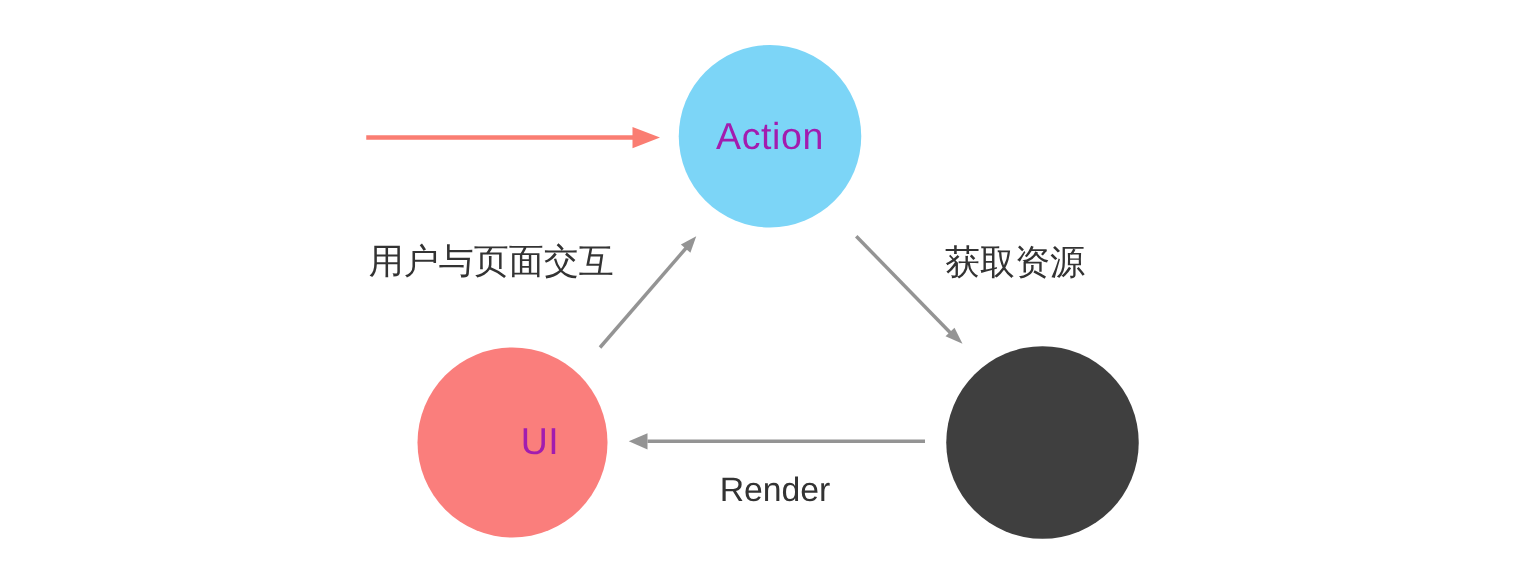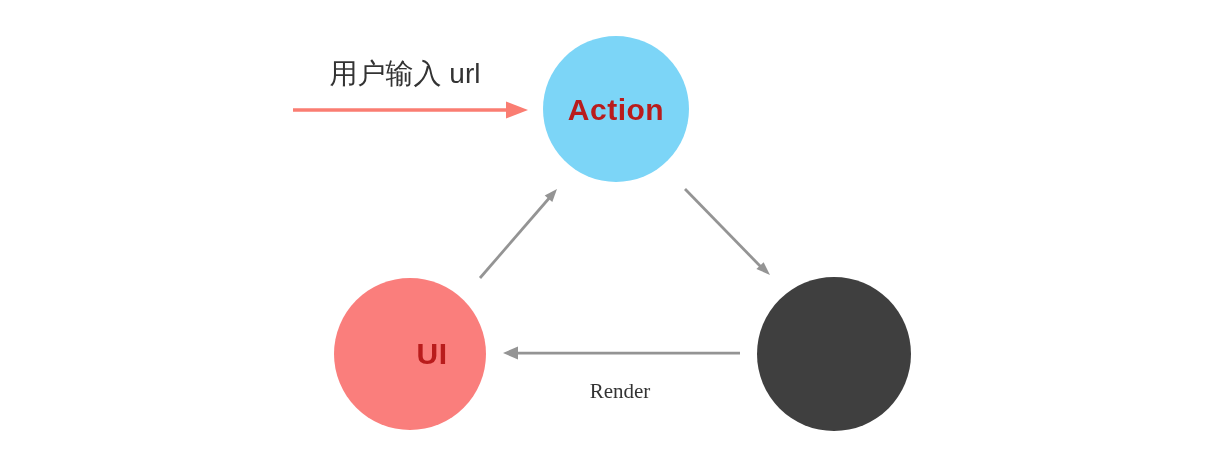--- a/index.html
+++ b/index.html
@@ -25,28 +25,28 @@
     transform: translate(-50%, -50%);
     white-space: nowrap;
     color: #333333;
     font-weight: 400;
     line-height: 1.2;
   }
   .node-label {
     position: absolute;
     transform: translate(-50%, -50%);
     white-space: nowrap;
-    color: #b91c1c;
-    font-weight: 700;
+    color: #a21caf;
+    font-weight: 400;
     letter-spacing: 0.5px;
   }
   .lbl-input    { left: 405px; top: 74px;  font-size: 28px; }
   .lbl-interact { left: 393px; top: 209px; font-size: 28px; }
   .lbl-fetch    { left: 812px; top: 210px; font-size: 28px; }
-  .lbl-render   { left: 620px; top: 392px; font-size: 21px; font-family: Liberation Serif, serif; }
+  .lbl-render   { left: 620px; top: 392px; font-size: 27px; }
   .lbl-action   { left: 616px; top: 110px; font-size: 30px; }
   .lbl-ui       { left: 432px; top: 354px; font-size: 30px; }
   .lbl-resource { left: 834px; top: 354px; font-size: 27px; }
 </style>
 </head>
 <body>
 
 <div class="canvas">
 
   <svg class="layer" width="1228" height="466" viewBox="0 0 1228 466">
@@ -61,19 +61,20 @@
     <line x1="480" y1="278" x2="551" y2="196" stroke-width="2.75" stroke="#949494"></line>
     <polygon points="557,189 552.3,202.1 544.7,195.5" fill="#949494"></polygon>
 
     <line x1="685" y1="189" x2="762" y2="268" stroke-width="2.75" stroke="#949494"></line>
     <polygon points="770,275 756.4,269 763.6,262.2" fill="#949494"></polygon>
 
     <line x1="740" y1="353" x2="518" y2="353" stroke-width="2.75" stroke="#949494"></line>
     <polygon points="503,353 518,346.5 518,359.5" fill="#949494"></polygon>
   </svg>
 
-  <div class="label lbl-input">用户输入 url</div>
+  <div class="label lbl-interact">用户与页面交互</div>
+  <div class="label lbl-fetch">获取资源</div>
   <div class="label lbl-render">Render</div>
 
   <div class="node-label lbl-action">Action</div>
   <div class="node-label lbl-ui">UI</div>
 
 </div>
 
 </body></html>

